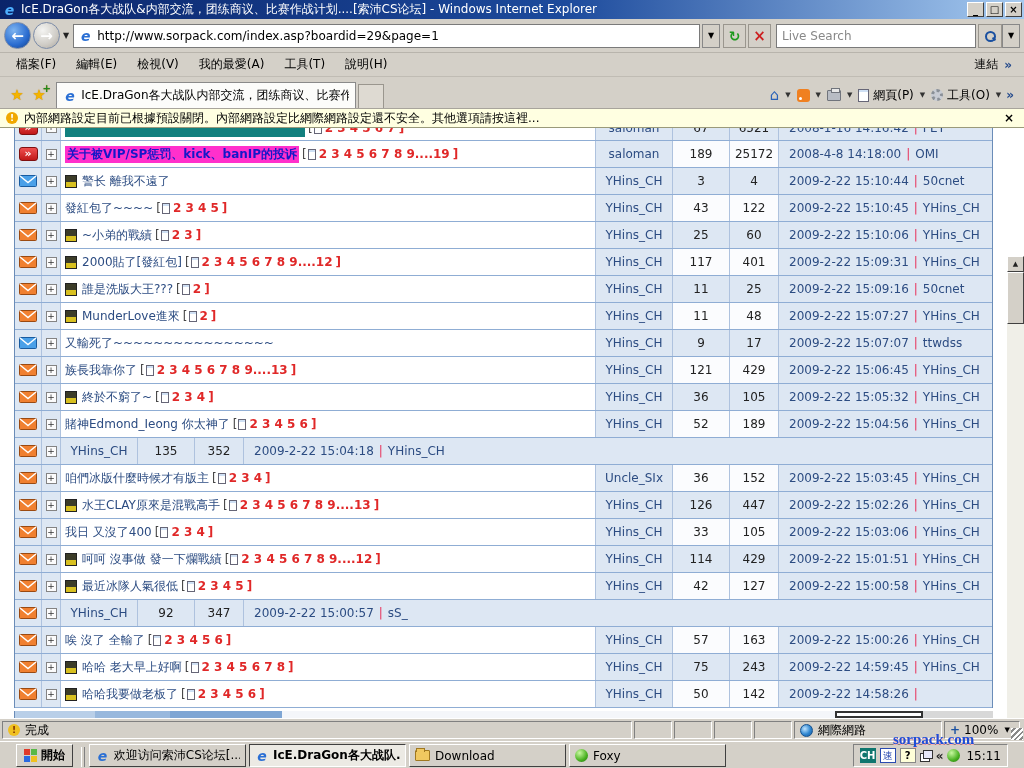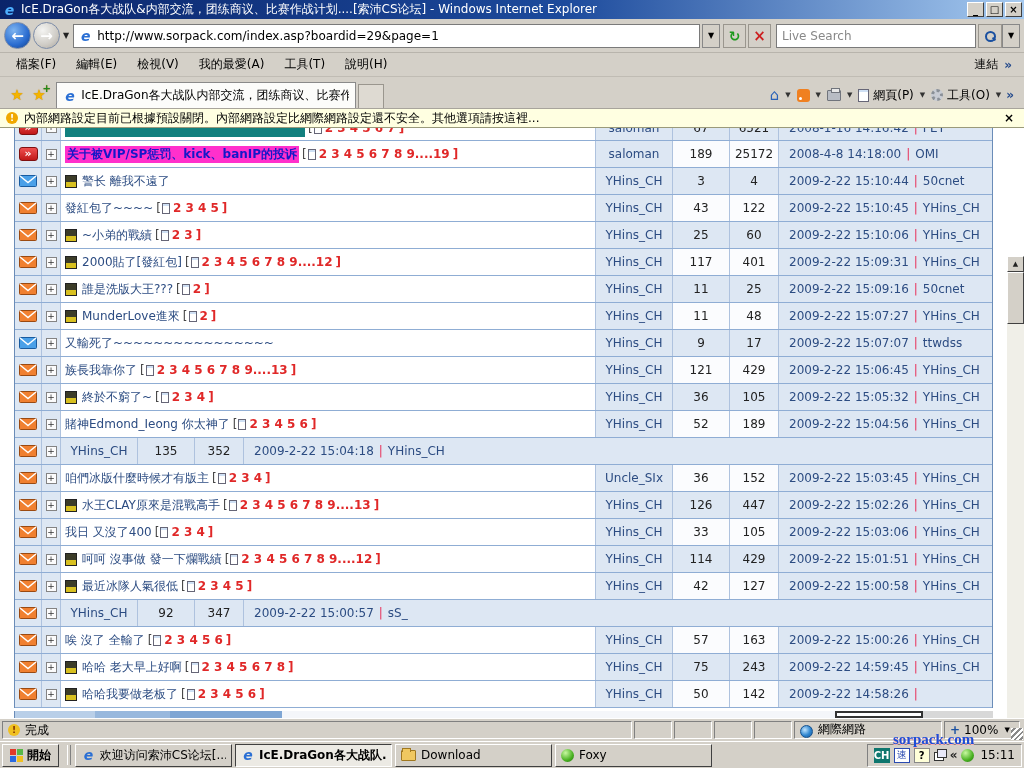--- a/index.html
+++ b/index.html
@@ -132,33 +132,33 @@
   .fstrip .s5{width:88px;background:#fff;border:2px solid #333;}
   .fstrip .s6{width:70px;background:#d8d8d8;}
 
   
   .statusbar{position:absolute;left:0;top:718px;width:1024px;height:23px;background:#d4d0c8;
     border-top:1px solid #fff;display:flex;align-items:stretch;padding:2px 2px;}
   .pane{border:1px solid;border-color:#808080 #fff #fff #808080;display:flex;align-items:center;
     padding:0 5px;margin-right:2px;}
   .pane.left{flex:1;}
   .pane.tiny{width:38px;}
-  .pane.zone{width:148px;align-items:flex-end;}
+  .pane.zone{width:148px;}
   .pane.zoom{width:76px;}
   .warn-ico{width:12px;height:12px;border-radius:50%;background:#f0c020;color:#803000;font-size:9px;font-weight:bold;
     display:inline-flex;align-items:center;justify-content:center;margin-right:5px;}
   .globe{width:13px;height:13px;border-radius:50%;margin-right:5px;
     background:radial-gradient(circle at 35% 35%,#bfe4ff,#2f86d0 55%,#1a5a9a);border:1px solid #15508e;}
   .zoomplus{color:#1a50a0;font-weight:bold;margin-right:4px;}
   .grip{position:absolute;right:1px;bottom:1px;width:12px;height:12px;
     background:repeating-linear-gradient(135deg,#fff 0 2px,#8a8a8a 2px 4px);}
 
   
   .taskbar{position:absolute;left:0;top:741px;width:1024px;height:27px;background:#d4d0c8;
-    border-top:1px solid #fff;display:flex;align-items:center;padding:1px 2px;}
+    border-top:1px solid #fff;display:flex;align-items:flex-end;padding:1px 16px;}
   .startbtn{height:23px;display:flex;align-items:center;padding:0 7px;background:#d4d0c8;border:1px solid;
     border-color:#fff #404040 #404040 #fff;font-weight:bold;margin-right:4px;}
   .winflag{width:13px;height:13px;display:grid;grid-template-columns:6px 6px;grid-template-rows:6px 6px;gap:1px;margin-right:4px;}
   .winflag i{display:block;}
   .wf1{background:#e03a2a;}.wf2{background:#58b848;}.wf3{background:#2a6ae0;}.wf4{background:#f0c020;}
   .qldiv{width:4px;height:20px;border-left:1px solid #fff;border-right:1px solid #808080;margin:0 4px;}
   .task{height:23px;width:157px;display:flex;align-items:center;padding:0 5px;background:#d4d0c8;border:1px solid;
     border-color:#fff #404040 #404040 #fff;margin-right:3px;overflow:hidden;}
   .task.active{border-color:#404040 #fff #fff #404040;background:#eceae4;font-weight:bold;}
   .task .lbl{white-space:nowrap;overflow:hidden;font-size:12px;}

